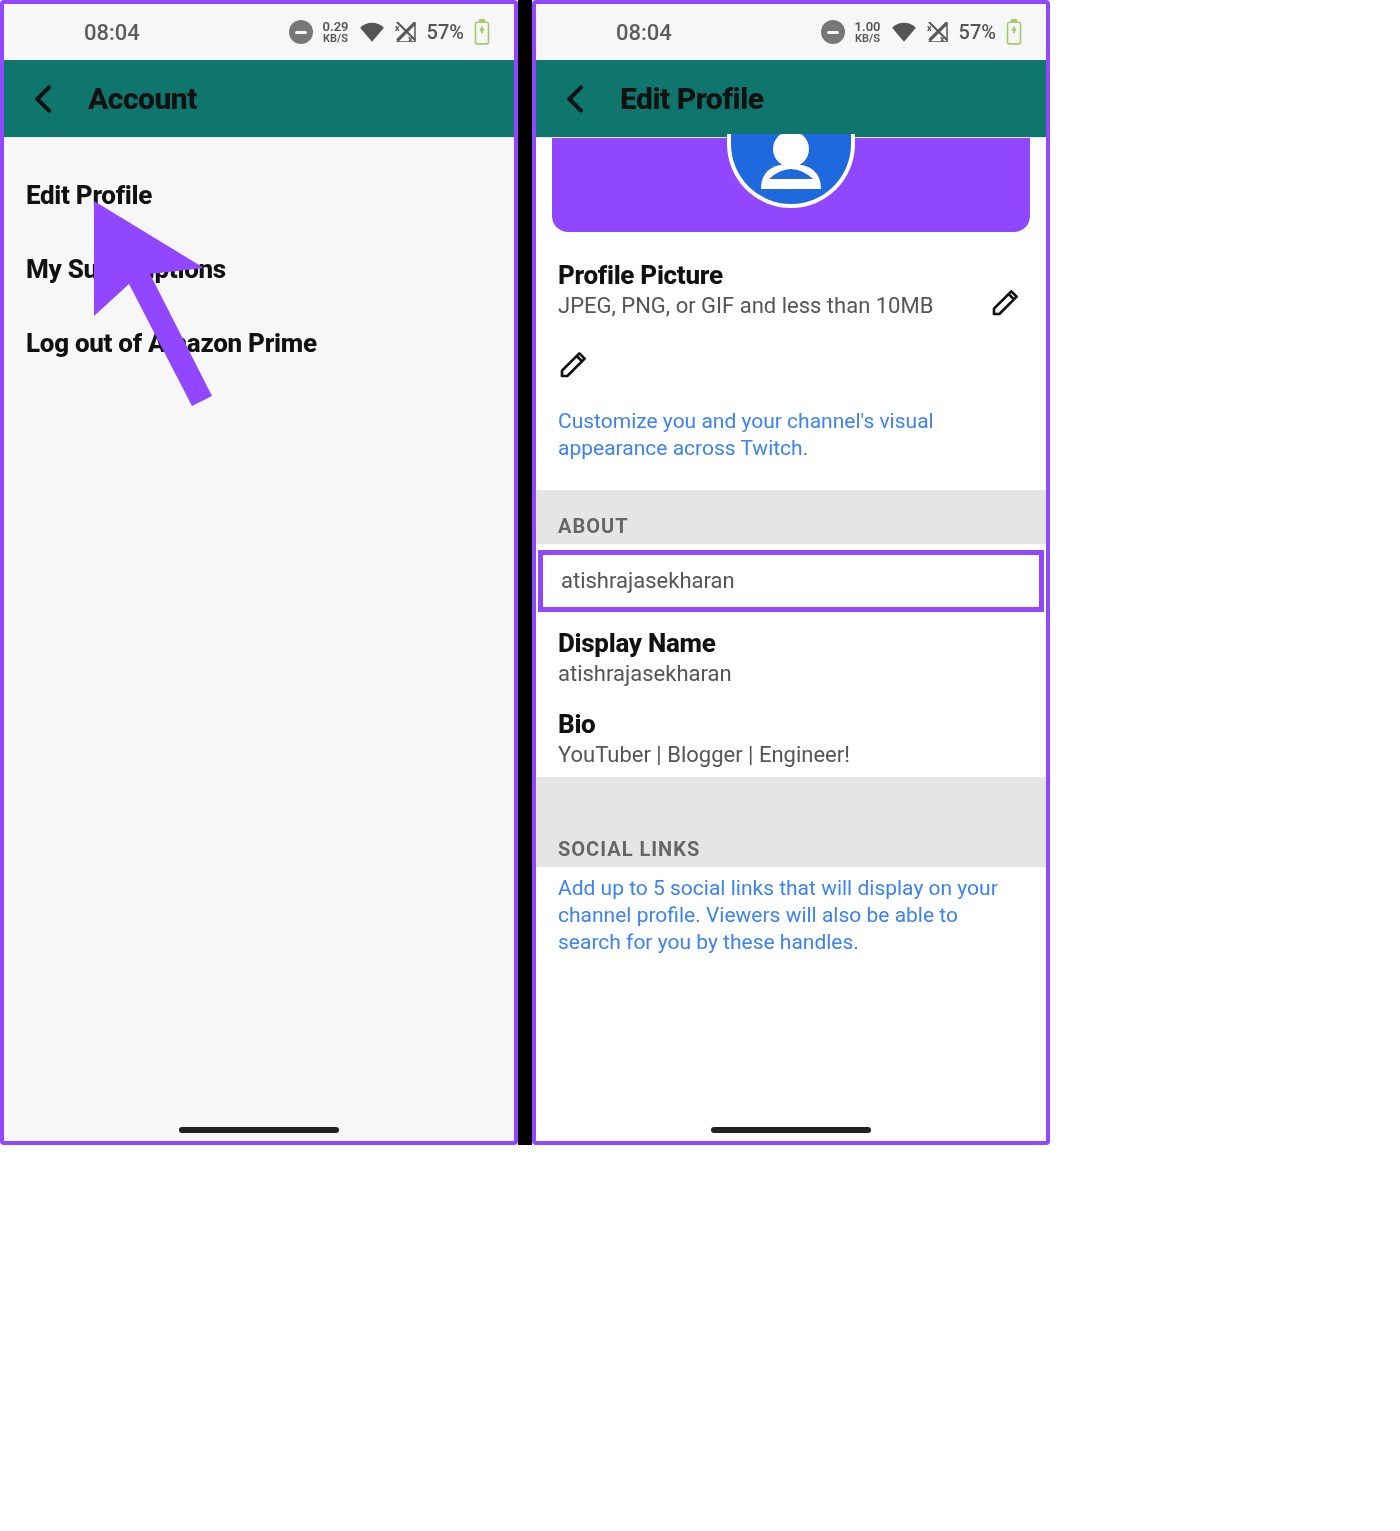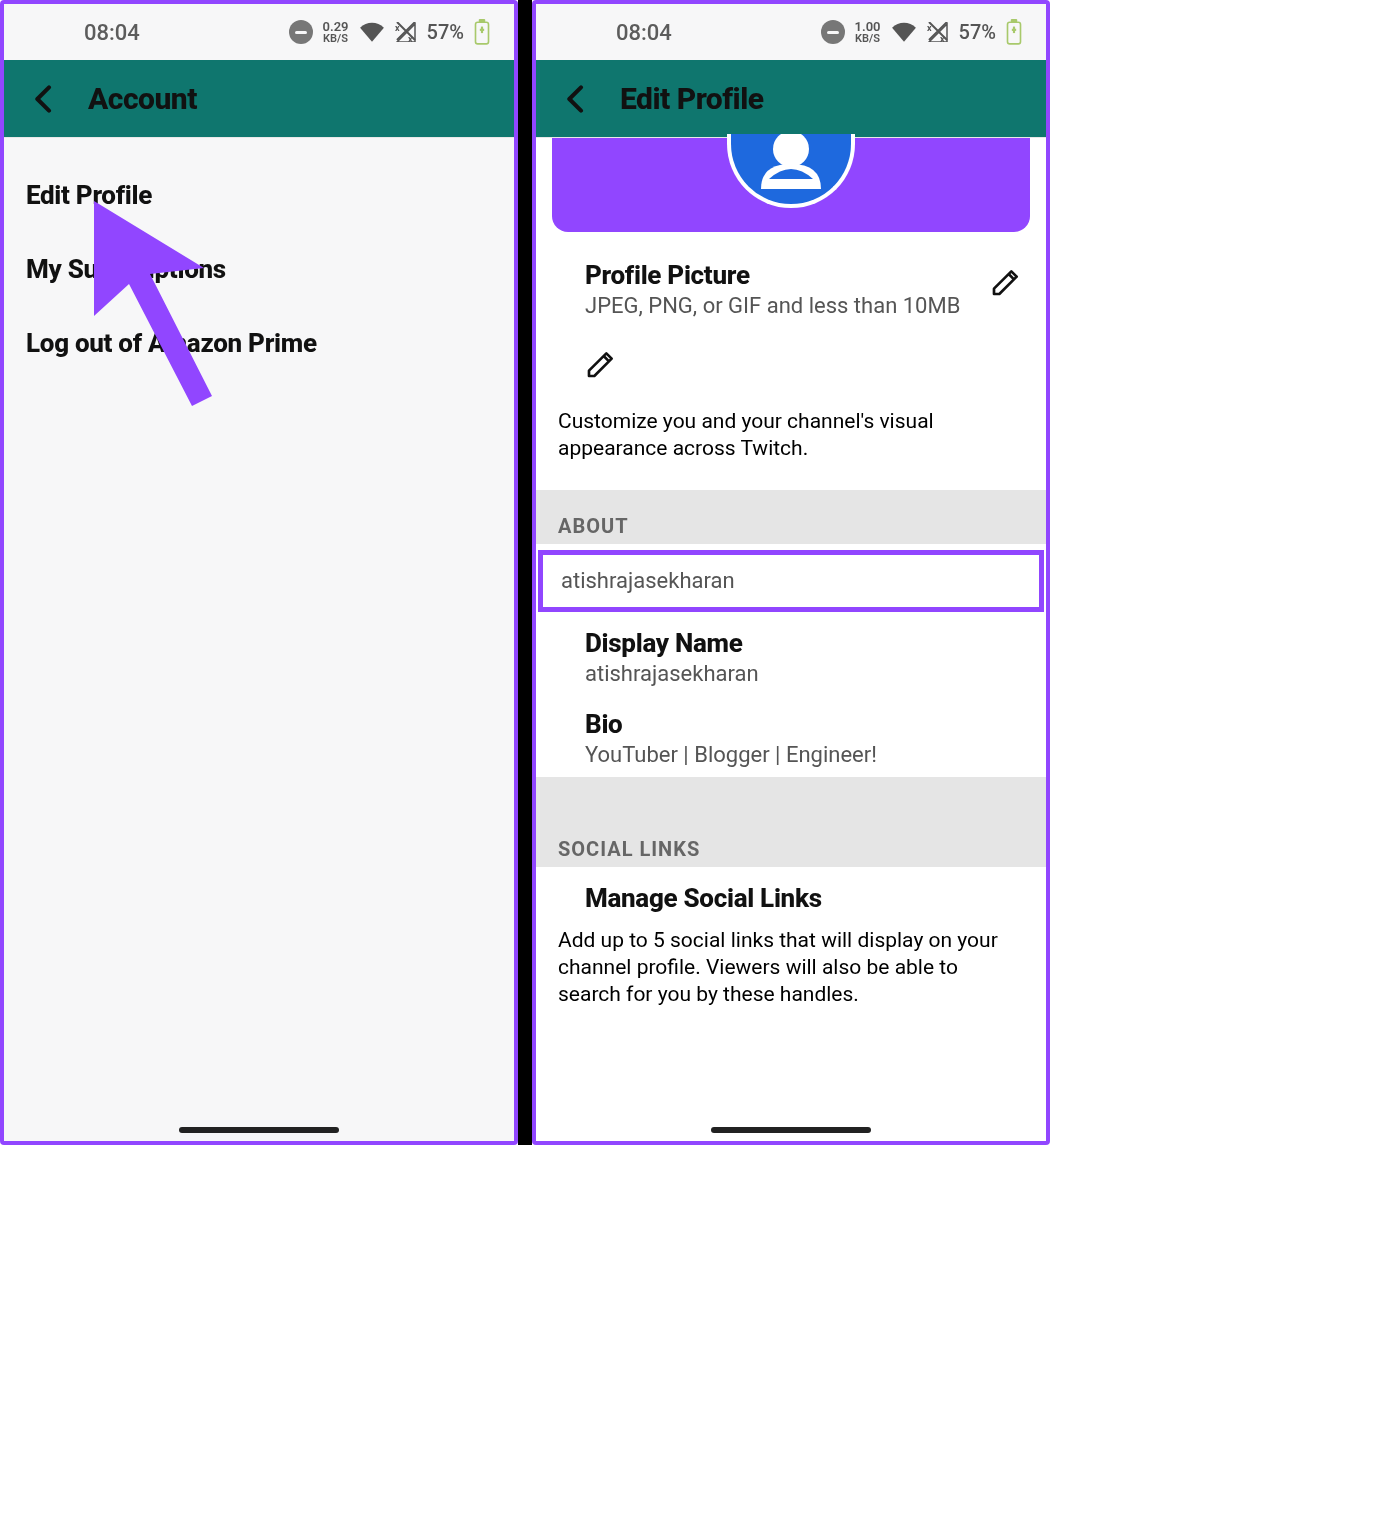--- a/index.html
+++ b/index.html
@@ -117,30 +117,29 @@
     border-radius: 0 0 80px 80px;
     position: relative;
     margin-top: -4px;
     overflow: hidden;
   }
   .avatar svg { position: absolute; left: 50%; top: -30px; transform: translateX(-50%); }
 
   .section { padding: 14px 22px 0 22px; background: #fff; }
   .row {
     display: flex;
-    align-items: flex-start;
+    align-items: flex-end;
     padding: 14px 0 8px 0;
     gap: 28px;
-    margin-left: 27px;
   }
   .row-main { flex: 1; }
   .row-title { font-size: 26px; font-weight: 800; color: #111; letter-spacing: -0.3px; }
   .row-sub { font-size: 22px; color: #555; margin-top: 2px; line-height: 1.25; }
   .edit-icon { width: 34px; height: 34px; margin-top: 6px; cursor: pointer; flex-shrink: 0; }
-  .desc { font-size: 21px; color: #000000; padding: 18px 0 28px 0; line-height: 1.3; }
+  .desc { font-size: 21px; color: #3b82f6; padding: 18px 0 28px 0; line-height: 1.3; }
 
   .sect-label {
     font-size: 20px;
     font-weight: 700;
     color: #666;
     letter-spacing: 1px;
     padding: 24px 25px 6px 22px;
     background: #e5e5e5;
   }
 
@@ -326,25 +325,20 @@
           <div class="row-main">
             <div class="row-title">Bio</div>
             <div class="row-sub">YouTuber | Blogger | Engineer!</div>
           </div>
         </div>
       </div>
 
       <div class="sect-label" style="padding-top:60px;">SOCIAL LINKS</div>
 
       <div class="section" style="padding-top:2px;">
-        <div class="row">
-          <div class="row-main">
-            <div class="row-title">Manage Social Links</div>
-          </div>
-        </div>
         <div class="desc" style="padding-top:6px; padding-bottom:10px;">Add up to 5 social links that will display on your channel profile. Viewers will also be able to search for you by these handles.</div>
       </div>
 
     </div>
 
     <div class="home-indicator"></div>
   </div>
 
 </div>
 

